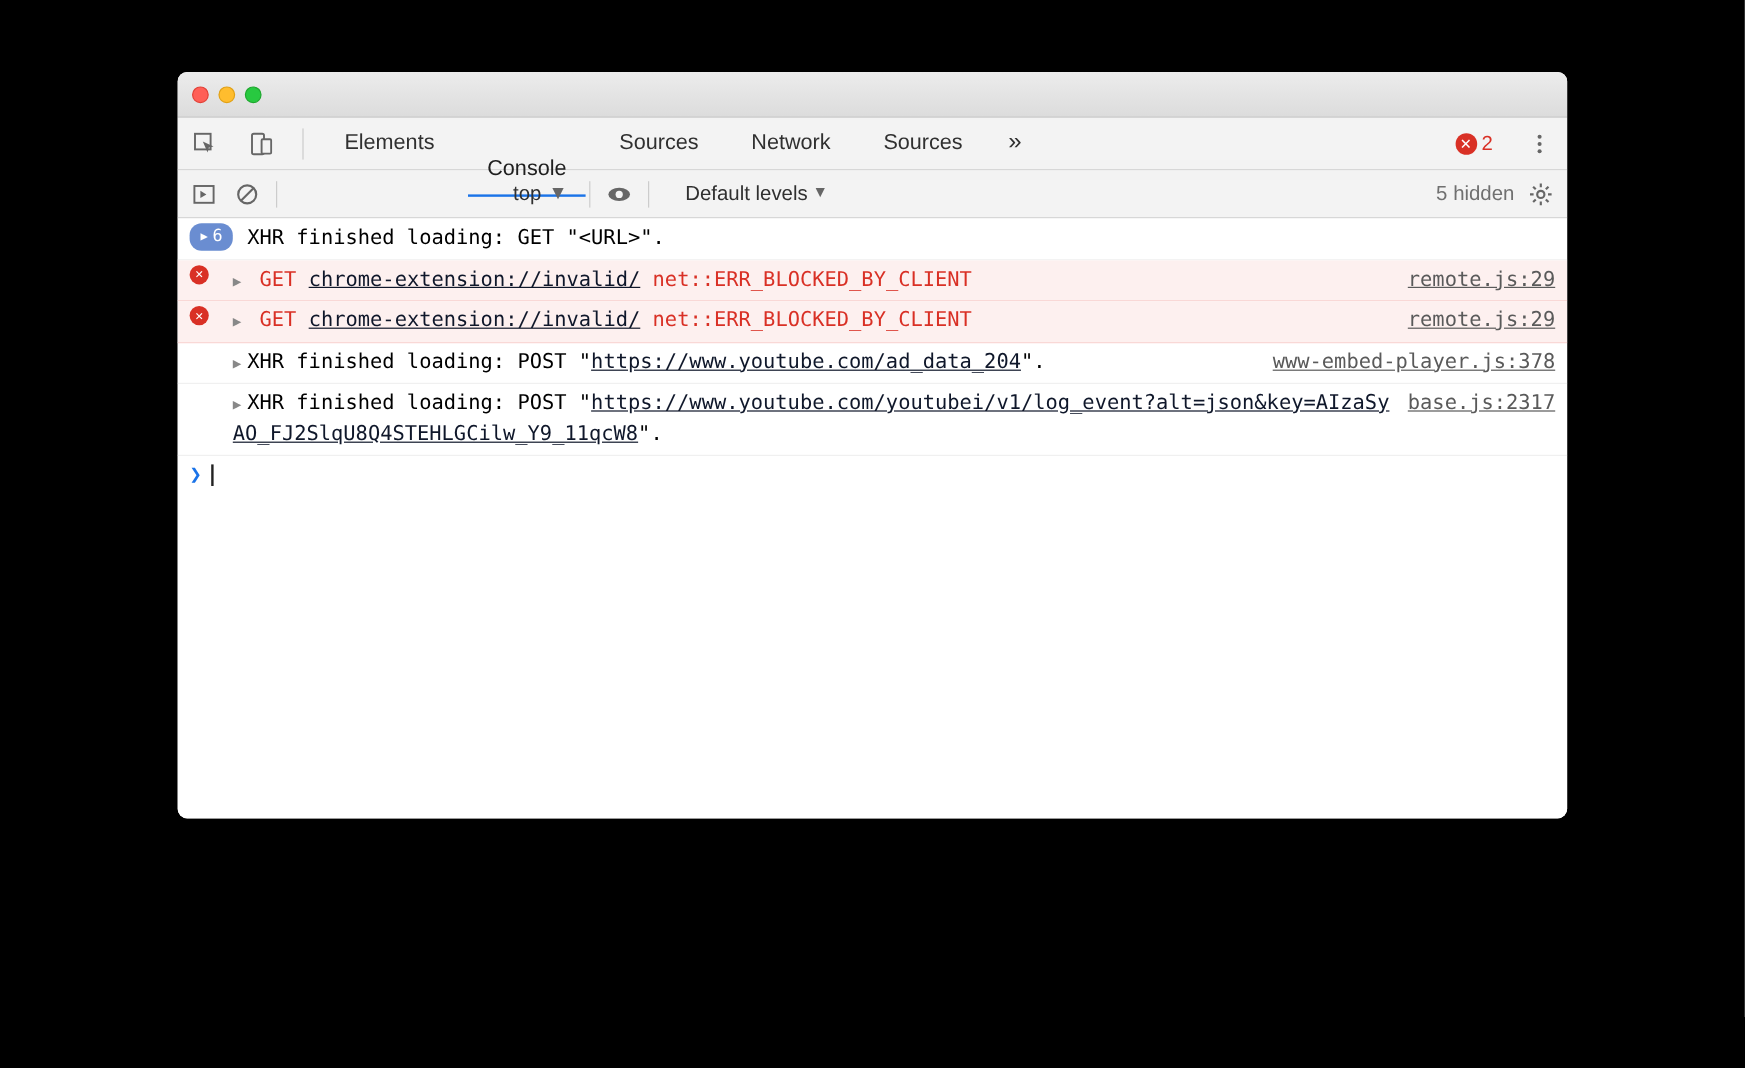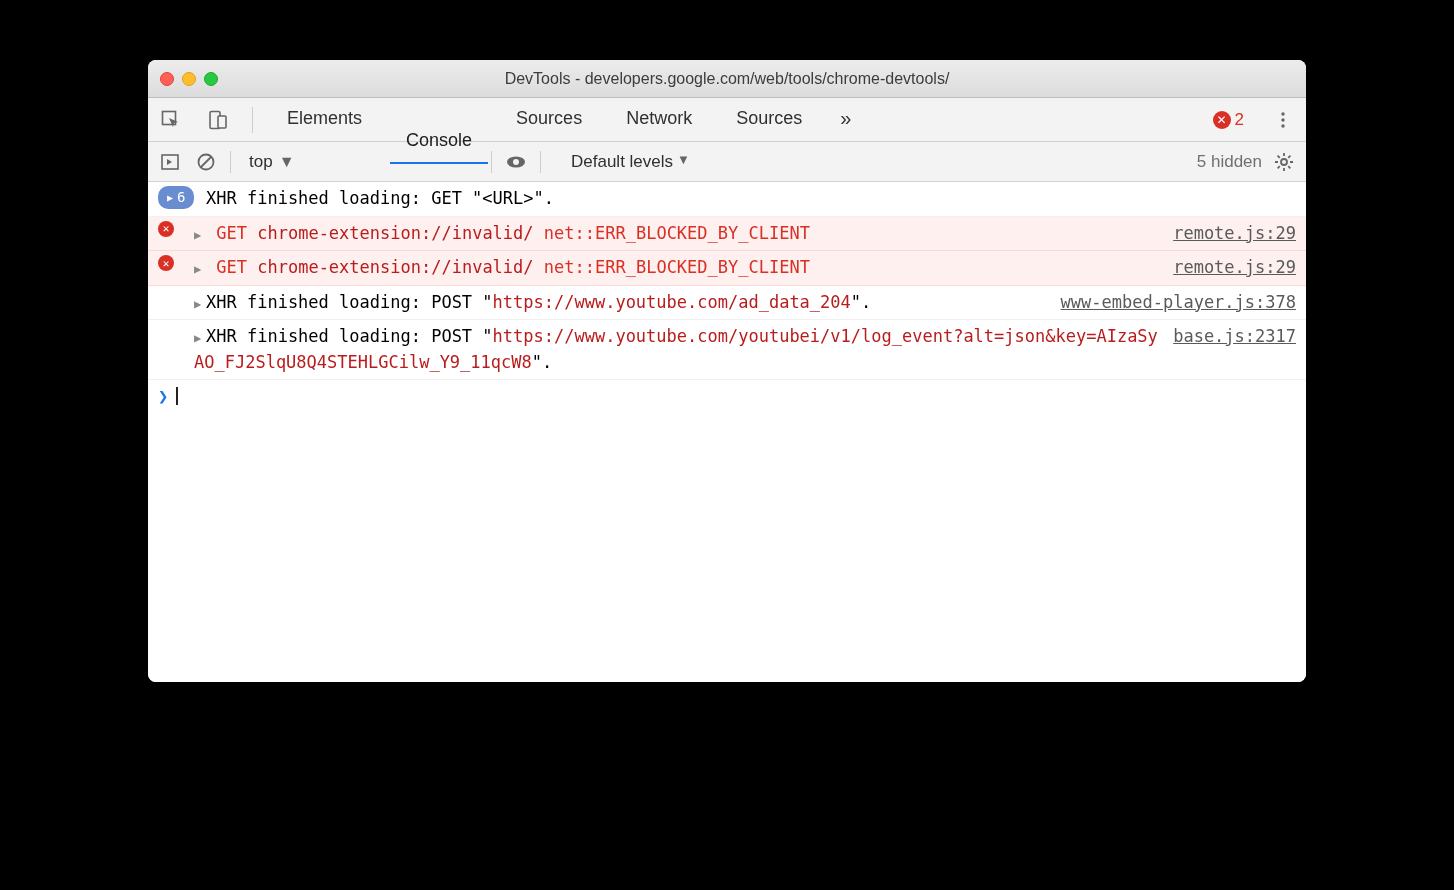--- a/index.html
+++ b/index.html
@@ -55,55 +55,54 @@
   height: 40px;
   border-bottom: 1px solid #d0d0d0;
   display:flex;
   align-items:center;
   padding: 0 8px;
   gap:8px;
   background:#f3f3f3;
 }
 .tbbtn { width:28px;height:28px;display:flex;align-items:center;justify-content:center;color:#666;cursor:pointer;}
 .tbsep { width:1px;height:22px;background:#ccc; margin:0 2px;}
-.selectwrap { display:flex;align-items:center;gap:6px; width:240px; justify-content:flex-start; padding:0 8px; cursor:pointer;}
+.selectwrap { display:flex;align-items:center;gap:6px; width:240px; justify-content:flex-end; padding:0 8px; cursor:pointer;}
 .selectwrap span.lbl { font-size:17px;color:#303030;}
 .filter-input { height:26px;width:240px;border:1px solid #ccc;background:#fff;padding:0 6px;font-size:16px;color:#555;}
 .levels { font-size:17px;color:#303030; display:flex; gap:4px; cursor:pointer;}
 .hidden { font-size:17px;color:#707070;}
 .console { font-family: Menlo, Consolas, monospace; font-size:17px; background:#fff; }
 .row { display:flex; align-items:flex-start; padding:4px 10px; border-bottom:1px solid #f0f0f0; line-height:1.5; }
 .row.error { background:#fdf0ef; border-bottom:1px solid #f9d8d6; }
 .row .gutter { width:36px; flex:none; display:flex; align-items:center; justify-content:flex-start; gap:2px;}
 .erricon { width:16px;height:16px;border-radius:50%;background:#d93025;color:#fff;display:flex;align-items:center;justify-content:center;font-size:11px;line-height:1;}
 .tri { color:#888; font-size:12px; display:inline-block; width:12px;}
 .row .content { flex:1; word-break:break-all; }
 .row .src { color:#5a5a5a; text-decoration:underline; flex:none; margin-left:12px; white-space:nowrap;}
 .get { color:#d93025; font-weight:500;}
-.url-ul { color:#b91c1c;}
+.url-ul { text-decoration:underline; color:#0f172a;}
 .err-net { color:#d93025;}
 .countpill { background:#6a8dd1;color:#fff;border-radius:10px;padding:1px 9px;font-size:14px;display:inline-flex;align-items:center;gap:4px;}
 .countpill .pilltri { font-size:10px;}
 .prompt-row { display:flex;align-items:center;padding:6px 10px;}
 .prompt { color:#1a73e8; font-weight:bold; margin-right:8px;}
 .cursor { display:inline-block;width:1.5px;height:18px;background:#222;vertical-align:middle;}
 .consolebody { min-height: 500px; }
 svg { display:block; }
 </style>
 </head>
 <body>
 
 <div class="window">
   <div class="titlebar">
     <div class="traffic">
       <div class="tl red"></div>
       <div class="tl yellow"></div>
       <div class="tl green"></div>
     </div>
-    <div class="title">DevTools - developers.google.com/web/tools/chrome-devtools/</div>
   </div>
 
   <div class="tabs">
     <div class="iconbtn">
       <svg width="20" height="20" viewBox="0 0 20 20">
           <rect x="1.5" y="1.5" width="13" height="13" fill="none" stroke="#666" stroke-width="1.6"></rect>
           <path d="M8 8 L17 12 L13 13 L12 17 Z" fill="#666"></path>
         </svg>
     </div>
     <div class="iconbtn">

